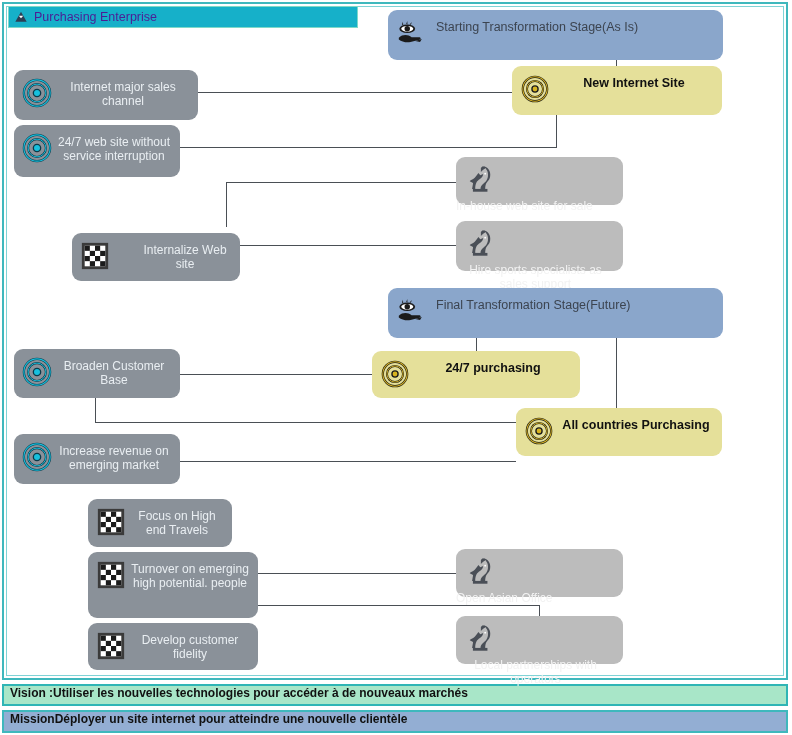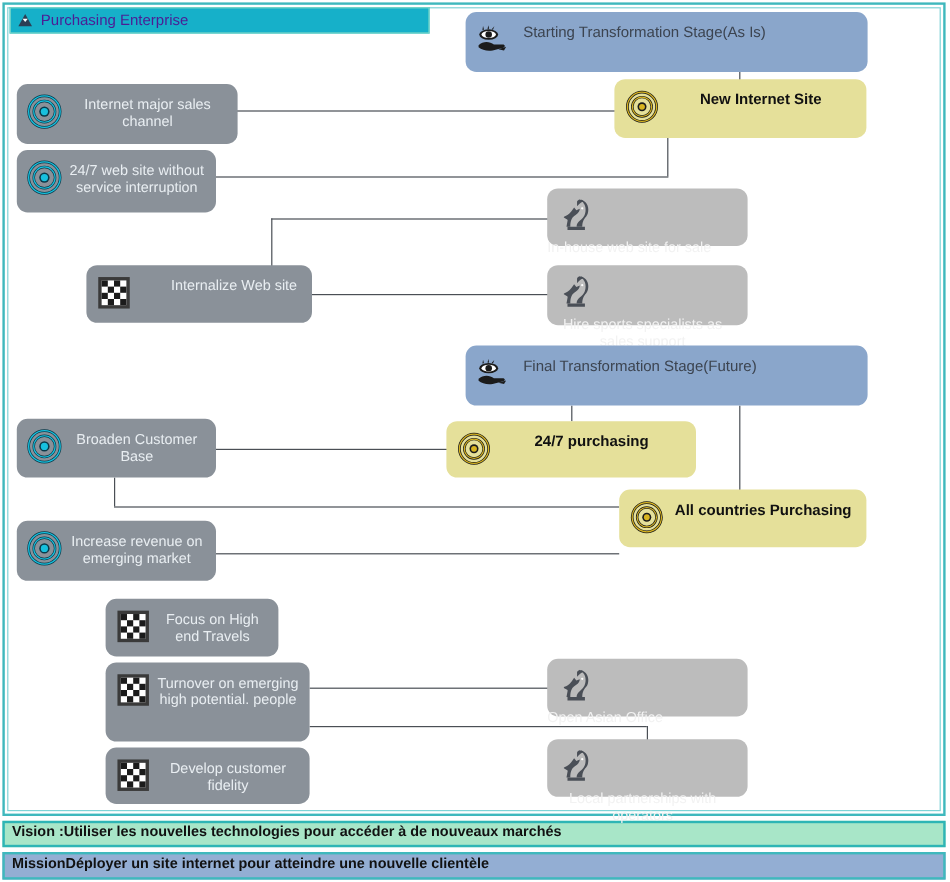--- a/index.html
+++ b/index.html
@@ -206,21 +206,21 @@
   <div class="node n-action" style="left:456px;top:157px;width:167px;height:48px;">
     <svg class="ico" viewBox="0 0 32 32">
       <path d="M9.5 28.5 L25 28.5 L25 25.5 L9.5 25.5 Z" fill="#4a4f57"></path>
       <path d="M12 25.5 C12 19.5 13.5 17 17 14.8 C19.5 13.2 20.4 11.2 20.4 9.6 L17.4 10.8 L15.4 8.4 L13 11.8 C11 14.6 8.6 15.8 6.8 16.4 C6.2 16.6 6 17.2 6.6 17.6 L9.2 19 C9.6 19.2 9.8 19.6 9.6 20.1 L8.6 25.5 Z M18 7.4 C19.8 5.2 21.4 4 22.6 3.6 C23.2 3.4 23.6 3.8 23.6 4.4 C24.8 5.6 25.6 7.6 25.6 10.4 C25.6 15.6 23 18.2 20.6 20 C18.4 21.6 17.6 23.4 17.6 25.5 L22.6 25.5 C22.8 20.4 24.2 18.6 26 16.6 C27.6 14.8 28 12.4 28 10 C28 5.6 25 2 21 1.6 C19.6 1.4 18.6 2 18 3.2 Z" fill="#4a4f57"></path>
       <circle cx="22.6" cy="9.2" r="1" fill="#ffffff"></circle>
       <path d="M19.5 2.6 L20.3 1.2 L20.9 2.5 L21.8 1.3 L22.2 2.7 L23.3 1.8 L23.3 3.2 Z" fill="#4a4f57"></path>
     </svg>
     <span class="lbl">In-house web site for sale</span>
   </div>
 
-  <div class="node n-goal" style="left:72px;top:221px;width:188px;height:48px;gap:24px;">
+  <div class="node n-goal" style="left:72px;top:233px;width:168px;height:48px;gap:24px;">
     <svg class="ico" viewBox="0 0 32 32">
       <rect x="2" y="2" width="28" height="28" fill="#3a3a3a"></rect>
       <rect x="5" y="5" width="22" height="22" fill="#ffffff"></rect>
       <g fill="#1b1b1b">
         <rect x="5" y="5" width="5.5" height="5.5"></rect>
           <rect x="16" y="5" width="5.5" height="5.5"></rect>
         <rect x="10.5" y="10.5" width="5.5" height="5.5"></rect>
           <rect x="21.5" y="10.5" width="5.5" height="5.5"></rect>
         <rect x="5" y="16" width="5.5" height="5.5"></rect>
           <rect x="16" y="16" width="5.5" height="5.5"></rect>

